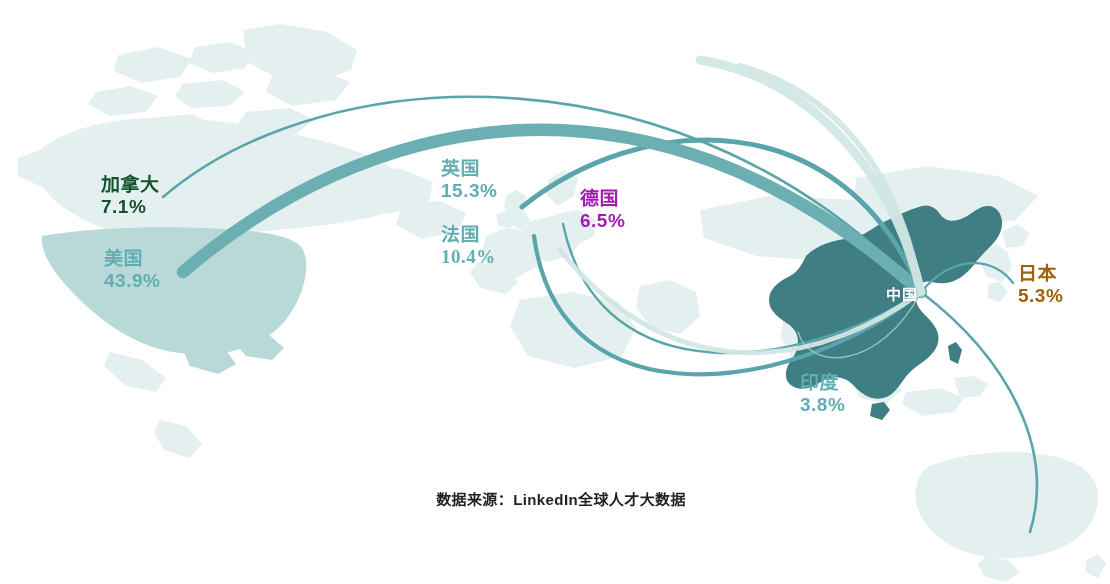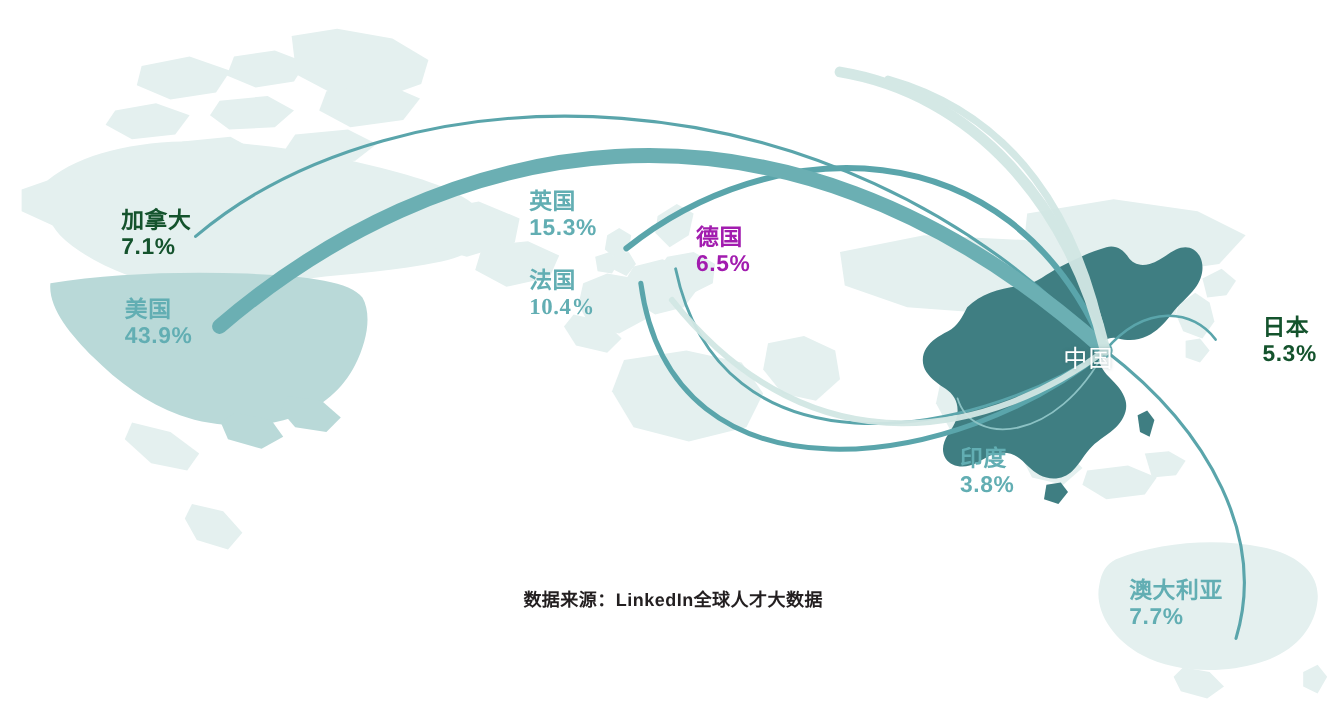--- a/index.html
+++ b/index.html
@@ -29,22 +29,22 @@
   }
   .flow-label .pc{
     display:block;
     font-size:19px;
     font-weight:700;
     letter-spacing:.5px;
   }
   .hub-label{
     position:absolute;
     color:#ffffff;
-    font-size:20px;
-    font-weight:400;
+    font-size:15px;
+    font-weight:700;
     letter-spacing:1px;
     white-space:nowrap;
     user-select:none;
     text-shadow:0 0 3px rgba(40,90,95,.35);
   }
   .source-note{
     position:absolute;
     left:0;right:0;
     text-align:center;
     color:#231f20;
@@ -180,36 +180,32 @@
   <div class="flow-label" style="left: 441px; top: 158px; color: rgb(98, 174, 179);">
     <span class="nm">英国</span>
     <span class="pc">15.3%</span>
   </div>
 
   <div class="flow-label" style="left: 441px; top: 224px; color: rgb(98, 174, 179); font-family: Liberation Serif, serif;">
     <span class="nm">法国</span>
     <span class="pc">10.4%</span>
   </div>
 
-  <div class="flow-label" style="left: 941px; top: 482px; color: rgb(98, 174, 179);">
-    <span class="nm">澳大利亚</span>
-    <span class="pc">7.7%</span>
-  </div>
 
   <div class="flow-label" style="left: 101px; top: 174px; color: #14532d;">
     <span class="nm">加拿大</span>
     <span class="pc">7.1%</span>
   </div>
 
   <div class="flow-label" style="left: 580px; top: 188px; color: #a21caf;">
     <span class="nm">德国</span>
     <span class="pc">6.5%</span>
   </div>
 
-  <div class="flow-label" style="left: 1018px; top: 263px; color: #14532d; margin-left: 34px;">
+  <div class="flow-label" style="left: 1018px; top: 263px; color: #a16207;">
     <span class="nm">日本</span>
     <span class="pc">5.3%</span>
   </div>
 
   <div class="flow-label" style="left: 800px; top: 372px; color: rgb(98, 174, 179);">
     <span class="nm">印度</span>
     <span class="pc">3.8%</span>
   </div>
 
   <div class="hub-label" style="left: 886px; top: 283px; color: rgb(255, 255, 255);">中国</div>

